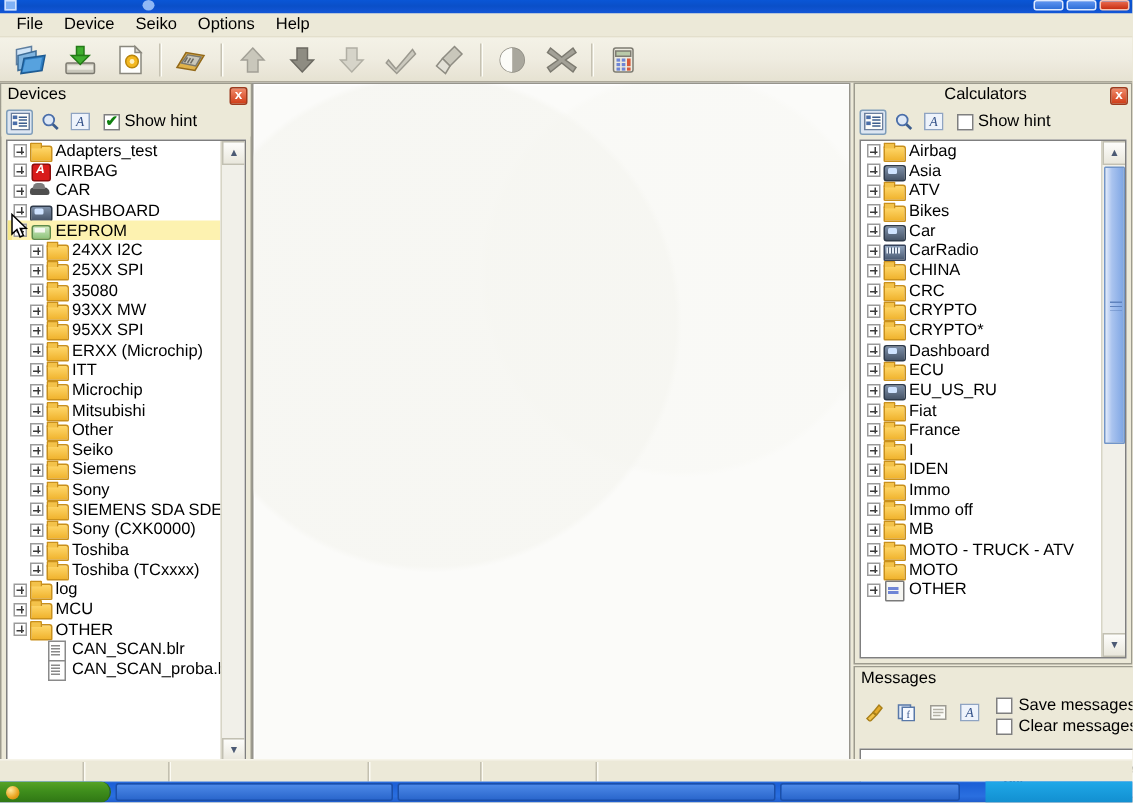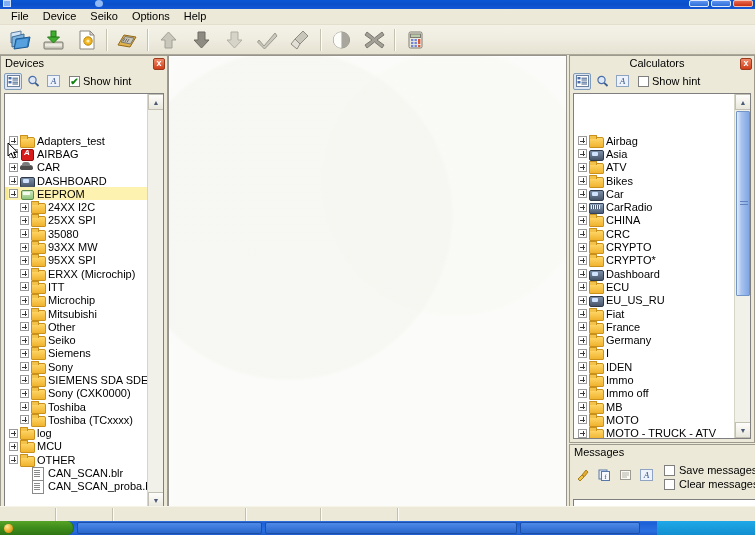--- a/index.html
+++ b/index.html
@@ -89,21 +89,21 @@
   }
   .cb.checked::after {
     content: "✔"; color: #108010; font-size: 10px; line-height: 9px; font-weight: bold;
   }
 
   
   .treewrap {
     position: absolute; left: 3px; right: 3px; top: 37px; bottom: 3px;
     background: #fff; border: 1px solid #7f7f7f; overflow: hidden;
   }
-  .treeview { position: absolute; left:0; top:0; right: 16px; bottom:0; overflow: hidden; margin-top: 40px; }
+  .treeview { position: absolute; left:0; top:0; right: 16px; bottom:0; overflow: hidden; }
   .row {
     height: 13.3px; display: flex; align-items: center; padding-left: 4px;
     font-size: 11px; color: #000; white-space: nowrap; position: relative;
   }
   .row.sel { background: #fdf2b0; }
   .row.sel::before{ content:""; position:absolute; left:0; top:0; bottom:0; width:3px; background:#f7e98b;}
   .plus {
     width: 9px; height: 9px; border: 1px solid #9b9b9b; background: #fff;
     position: relative; margin-right: 2px; flex: none;
   }
@@ -656,25 +656,20 @@
             <span>Fiat</span>
           </div>
           <div class="row">
             <span class="plus"></span>
             <span class="ic ic-folder"></span>
             <span>France</span>
           </div>
           <div class="row">
             <span class="plus"></span>
             <span class="ic ic-folder"></span>
-            <span>Germany</span>
-          </div>
-          <div class="row">
-            <span class="plus"></span>
-            <span class="ic ic-folder"></span>
             <span>I</span>
           </div>
           <div class="row">
             <span class="plus"></span>
             <span class="ic ic-folder"></span>
             <span>IDEN</span>
           </div>
           <div class="row">
             <span class="plus"></span>
             <span class="ic ic-folder"></span>
@@ -686,26 +681,26 @@
             <span>Immo off</span>
           </div>
           <div class="row">
             <span class="plus"></span>
             <span class="ic ic-folder"></span>
             <span>MB</span>
           </div>
           <div class="row">
             <span class="plus"></span>
             <span class="ic ic-folder"></span>
+            <span>MOTO - TRUCK - ATV</span>
+          </div>
+          <div class="row">
+            <span class="plus"></span>
+            <span class="ic ic-folder"></span>
             <span>MOTO</span>
-          </div>
-          <div class="row">
-            <span class="plus"></span>
-            <span class="ic ic-folder"></span>
-            <span>MOTO - TRUCK - ATV</span>
           </div>
           <div class="row">
             <span class="plus"></span>
             <span class="ic ic-calc"></span>
             <span>OTHER</span>
           </div>
         </div>
       <div class="vsb">
         <div class="sbtn top">▲</div>
         <div class="thumb" style="top:17px; height:185px;">

